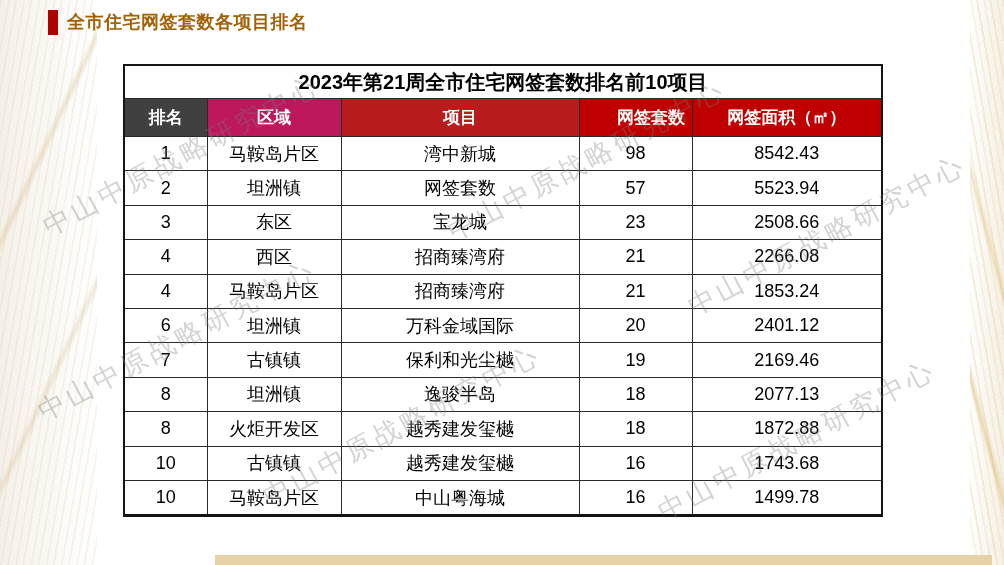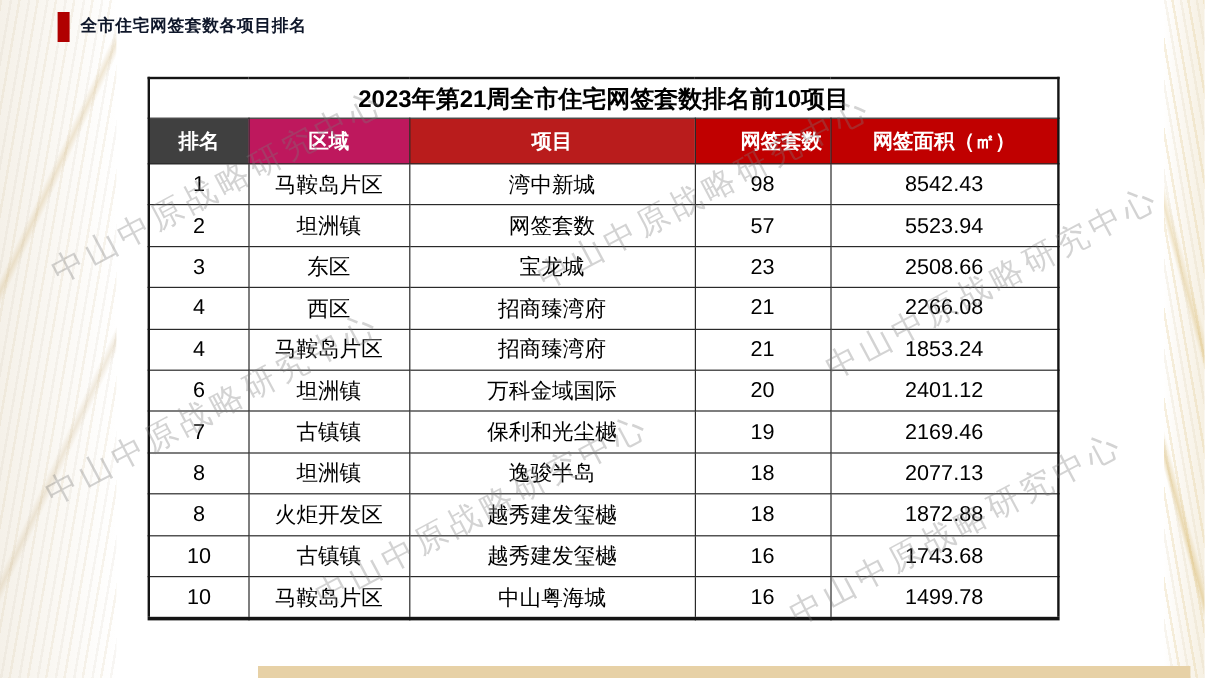--- a/index.html
+++ b/index.html
@@ -25,21 +25,21 @@
       linear-gradient(75deg, transparent 55%, rgba(214,180,100,0.35) 57%, transparent 60%),
       repeating-linear-gradient(80deg, rgba(225,200,140,0.28) 0 2px, rgba(255,255,255,0) 2px 7px, rgba(205,185,140,0.14) 7px 9px, rgba(255,255,255,0) 9px 13px),
       linear-gradient(to left,#f6f0e2 0%,#fbf8f2 60%,#ffffff 100%);
   }
   .footer-bar{
     position:absolute; left:215px; top:555px; width:777px; height:10px; z-index:1;
   }
   
   .page-header{position:absolute; left:48px; top:8px; height:28px; display:flex; align-items:center; z-index:2;}
   .accent{width:10px; height:25px; margin-right:9px;}
-  .page-header h1{margin:0; font-size:14px; font-weight:bold; color:#0f172a; letter-spacing:0.5px;}
+  .page-header h1{margin:0; font-size:18px; font-weight:bold; color:#a16207; letter-spacing:0.5px;}
   
   .table-wrap{position:absolute; left:123px; top:64px; width:758px; z-index:2;}
   table{border-collapse:collapse; table-layout:fixed; width:758px; background:#ffffff;}
   table, td, th{border:1px solid #2a2a2a;}
   table{border:2px solid #141414; border-bottom-width:3px;}
   .title-row th{
     height:32px; font-size:20px; font-weight:bold; color:#000; text-align:center;
     background:#ffffff; padding:0;
   }
   .head-row th{

